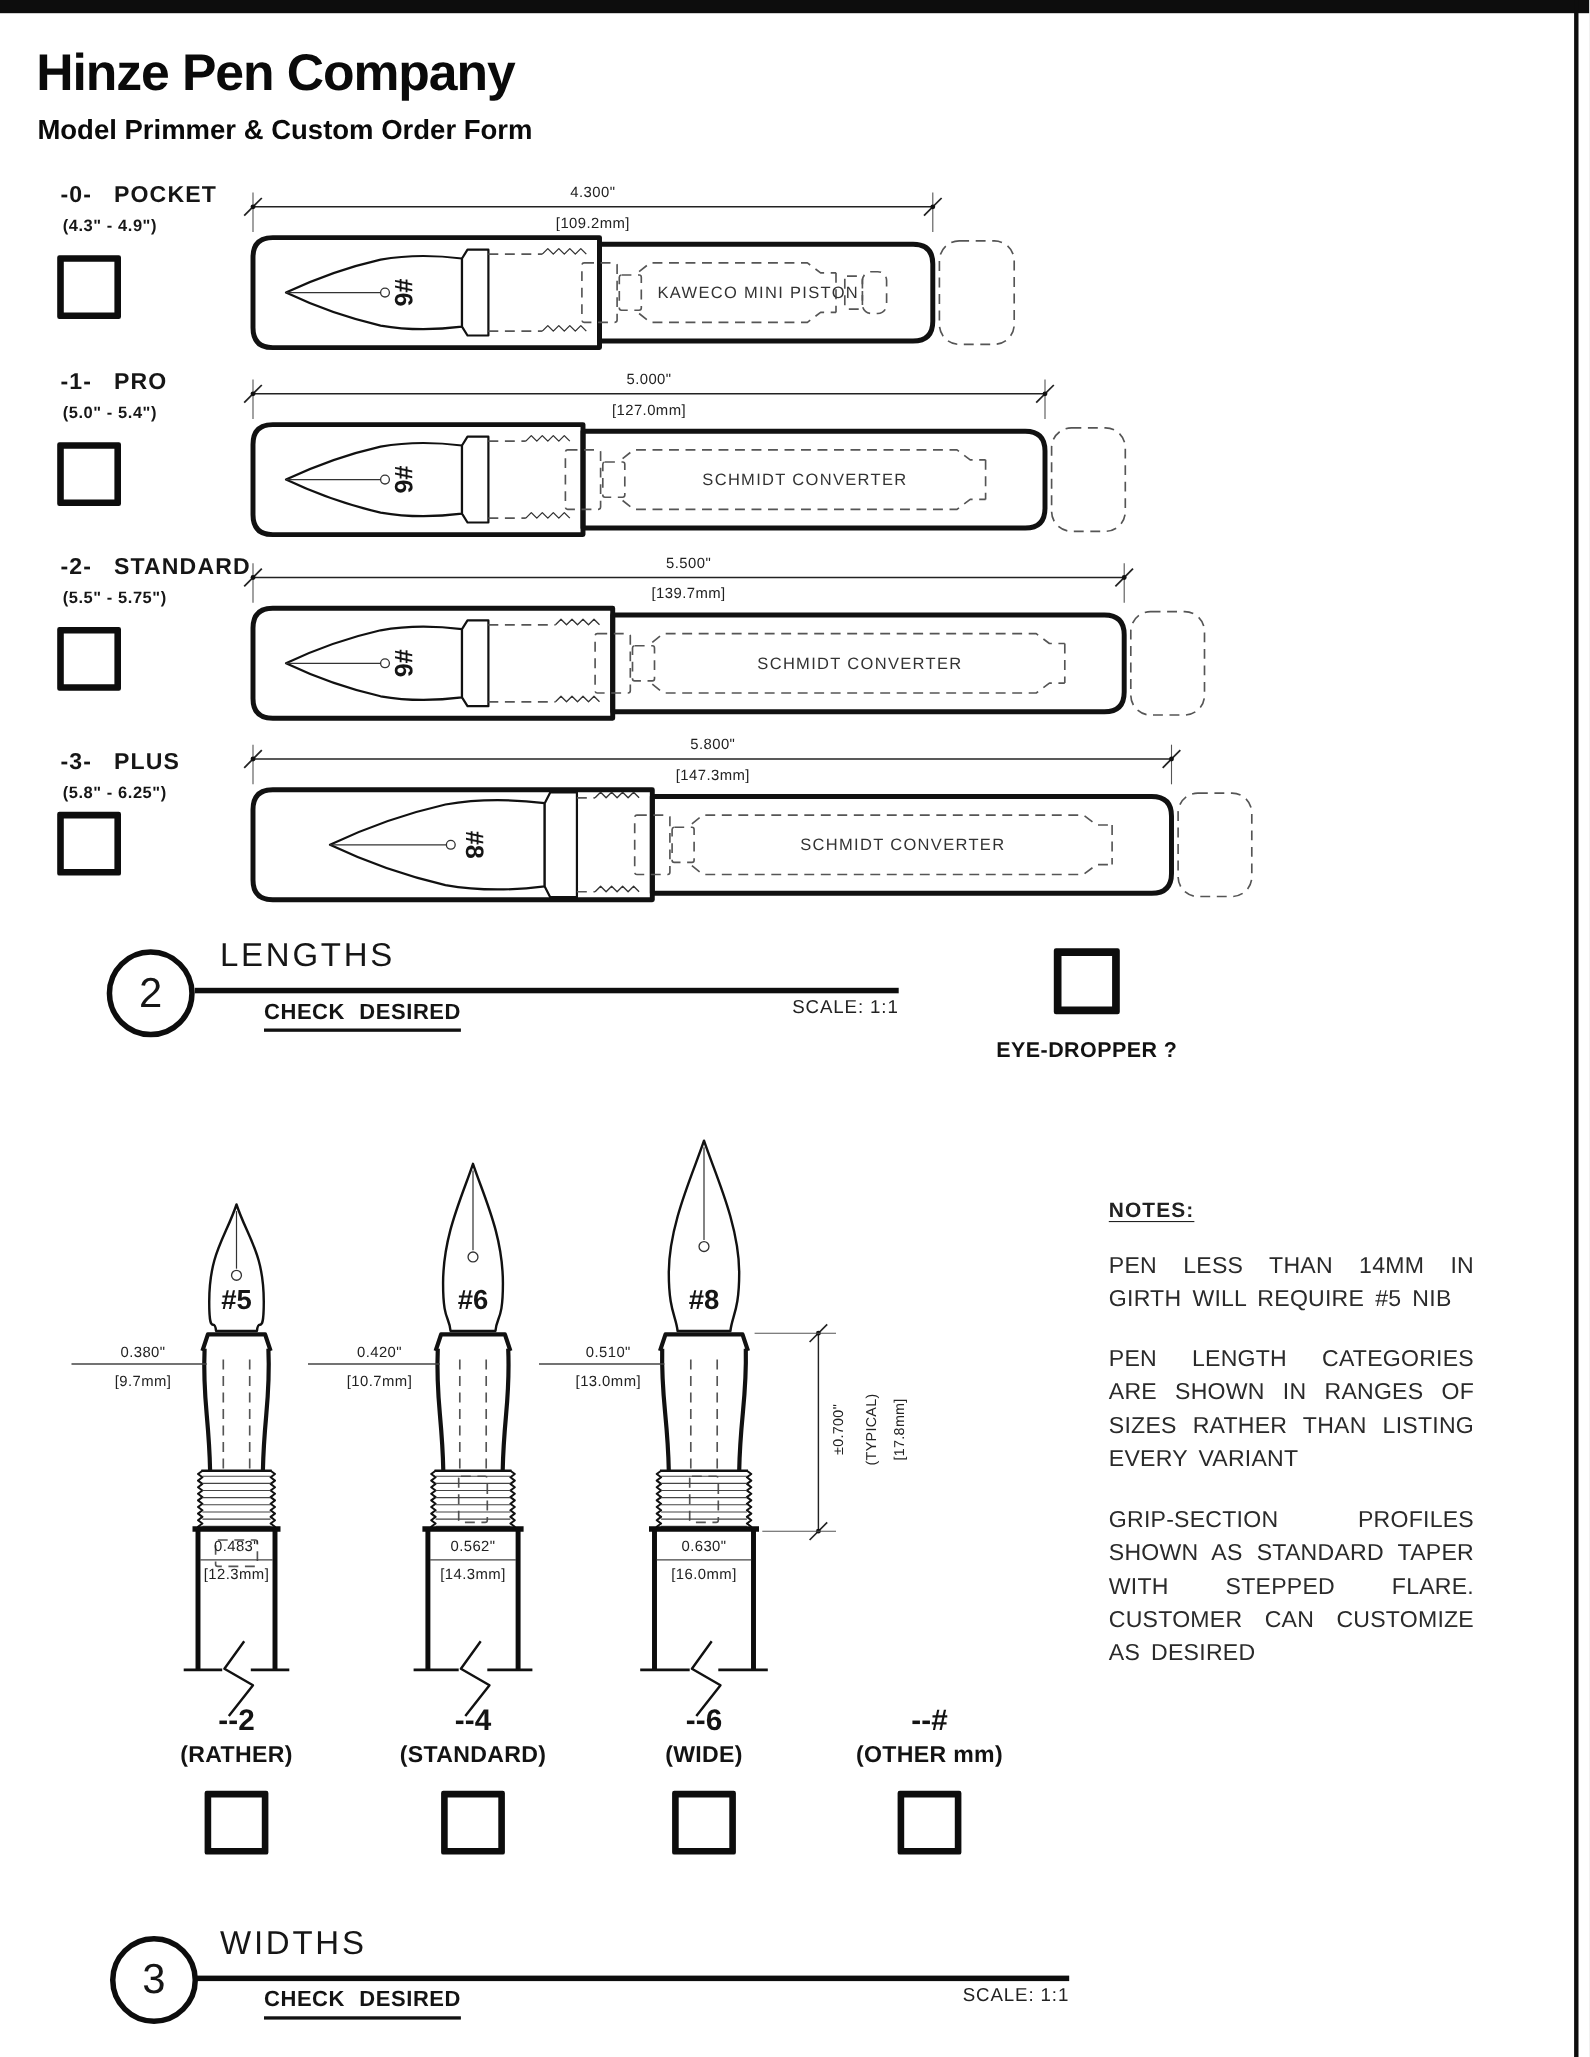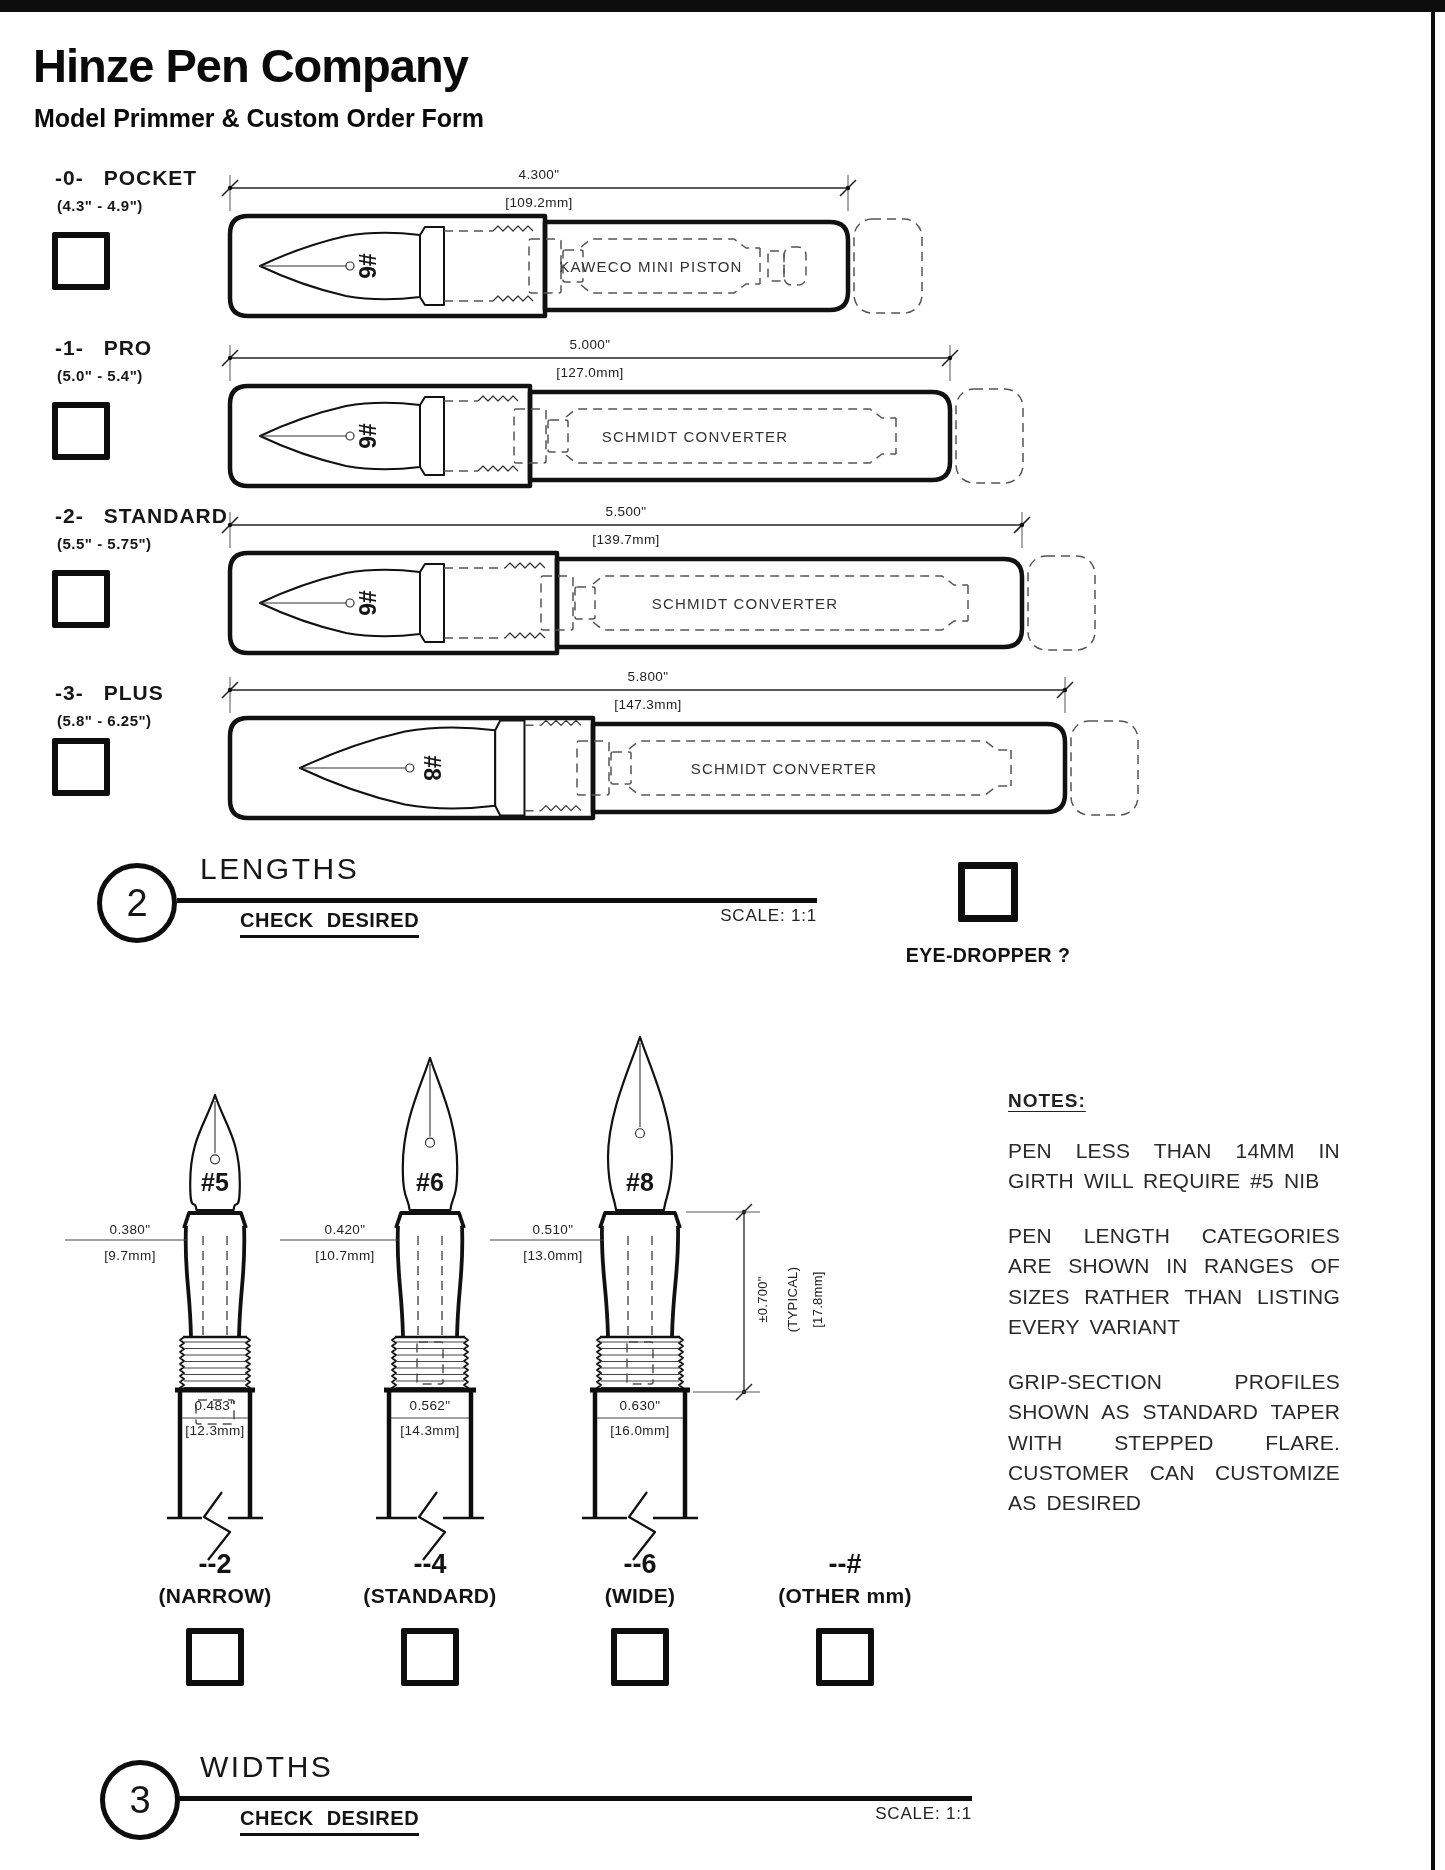--- a/index.html
+++ b/index.html
@@ -7,21 +7,21 @@
         font-family:"Liberation Sans", sans-serif;color:#111;}
   .abs{position:absolute;}
   .bar-top{left:0;top:0;width:1445px;height:12px;background:#0d0d0d;}
   .bar-right{left:1431px;top:0;width:4px;height:1870px;background:#0d0d0d;}
   .title{left:33px;top:38px;font-size:47px;font-weight:bold;letter-spacing:-1px;color:#0a0a0a;}
   .subtitle{left:34px;top:104px;font-size:25px;font-weight:bold;color:#0a0a0a;}
   .rowlabel{display:flex;gap:20px;font-size:21px;font-weight:600;letter-spacing:1px;color:#161616;}
   .rowrange{font-size:15px;font-weight:bold;letter-spacing:0.5px;color:#161616;}
   .cb{width:46px;height:46px;border:6px solid #0d0d0d;background:#fff;border-radius:2px;}
   .dimtxt{font-size:13.5px;letter-spacing:0.4px;color:#222;text-align:center;width:120px;margin-left:-60px;}
-  .filltxt{font-size:15px;letter-spacing:1.2px;color:#333;text-align:center;width:260px;margin-left:-130px;white-space:nowrap;}
+  .filltxt{font-size:15px;letter-spacing:1.2px;color:#333;text-align:right;width:260px;margin-left:-130px;white-space:nowrap;}
   .niblbl-rot{width:44px;height:30px;text-align:center;font-size:23px;font-weight:bold;transform:rotate(90deg);color:#151515;}
   .niblbl{width:70px;margin-left:-35px;text-align:center;font-size:25px;font-weight:bold;color:#151515;}
   .sec-circle{width:70px;height:70px;border:5px solid #0d0d0d;border-radius:50%;
               display:flex;align-items:center;justify-content:center;font-size:38px;color:#161616;}
   .sec-title{font-size:30px;letter-spacing:2.5px;font-weight:500;color:#161616;}
   .sec-line{height:5px;background:#0d0d0d;}
   .sec-check{font-size:20px;font-weight:bold;letter-spacing:0.5px;word-spacing:7px;
              border-bottom:3px solid #111;padding-bottom:3px;color:#141414;margin-left:40px;}
   .sec-scale{font-size:17px;letter-spacing:0.8px;width:130px;text-align:right;color:#222;}
   .eyed{font-size:19.5px;font-weight:bold;letter-spacing:0.4px;width:170px;text-align:center;color:#121212;}
@@ -290,21 +290,21 @@
 
   <div class="abs cb" style="left:958px;top:862px;border-width:7px"></div>
   <div class="abs eyed" style="left:903px;top:944px">EYE-DROPPER ?</div>
 
   <div class="abs niblbl" style="left:215px;top:1168px">#5</div>
   <div class="abs dimtxt" style="left:130px;top:1222px">0.380"</div>
   <div class="abs dimtxt" style="left:130px;top:1248px">[9.7mm]</div>
   <div class="abs dimtxt" style="left:215px;top:1398px">0.483"</div>
   <div class="abs dimtxt" style="left:215px;top:1423px">[12.3mm]</div>
   <div class="abs codelbl" style="left:215px;top:1549px">--2</div>
-  <div class="abs namelbl" style="left:215px;top:1584px">(NARROW)</div>
+  <div class="abs namelbl" style="left:215px;top:1584px">(RATHER)</div>
   <div class="abs cb" style="left:186px;top:1628px"></div>
 
   <div class="abs niblbl" style="left:430px;top:1168px">#6</div>
   <div class="abs dimtxt" style="left:345px;top:1222px">0.420"</div>
   <div class="abs dimtxt" style="left:345px;top:1248px">[10.7mm]</div>
   <div class="abs dimtxt" style="left:430px;top:1398px">0.562"</div>
   <div class="abs dimtxt" style="left:430px;top:1423px">[14.3mm]</div>
   <div class="abs codelbl" style="left:430px;top:1549px">--4</div>
   <div class="abs namelbl" style="left:430px;top:1584px">(STANDARD)</div>
   <div class="abs cb" style="left:401px;top:1628px"></div>

